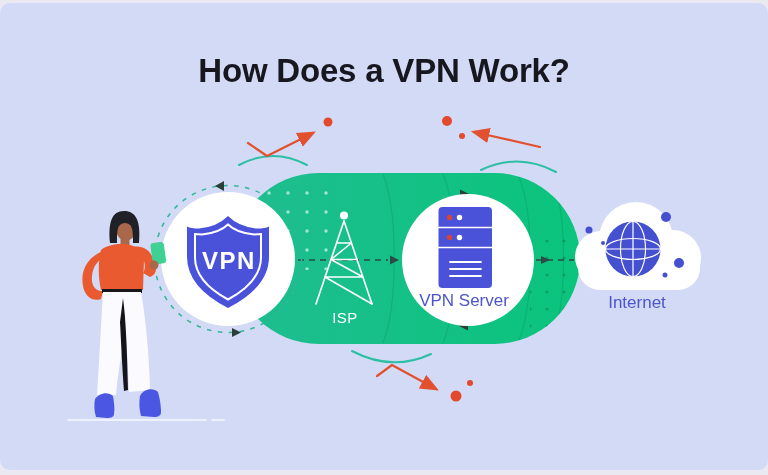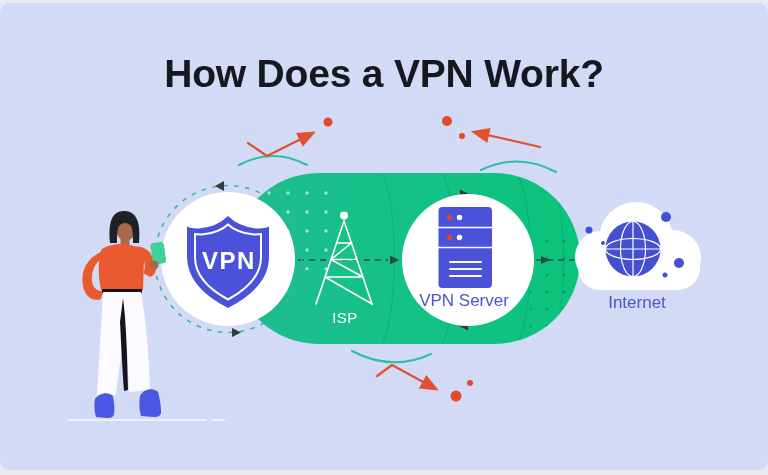--- a/index.html
+++ b/index.html
@@ -13,21 +13,21 @@
   .canvas{
     position:absolute;left:0;right:0;top:3px;bottom:5px;
     border-radius:10px;
     background:var(--canvas-bg,#d3daf6);
     overflow:hidden;
   }
   .scene{position:absolute;left:0;top:-3px;width:768px;height:475px;}
   .page-title{
     position:absolute;left:0;top:49px;width:100%;
     margin:0;text-align:center;
-    font-size:39px;font-weight:700;letter-spacing:-0.2px;
+    font-size:33px;font-weight:700;letter-spacing:-0.2px;
     color:var(--title-color,#17171f);
   }
   
   text{font-family:"Liberation Sans",sans-serif;}
   .seam{stroke:rgba(8,86,64,.16);stroke-width:1.2;fill:none;}
   .flow{stroke:var(--flow-line,#2d4a44);stroke-width:1.6;fill:none;stroke-dasharray:6 5;}
   .flow-head{fill:var(--flow-line,#2d4a44);}
   .rot-head{fill:#2b3f3a;}
   .ring{stroke:#2fb796;stroke-width:1.5;fill:none;stroke-dasharray:4.5 6.5;}
   .node-circle{fill:var(--node-bg,#ffffff);}

